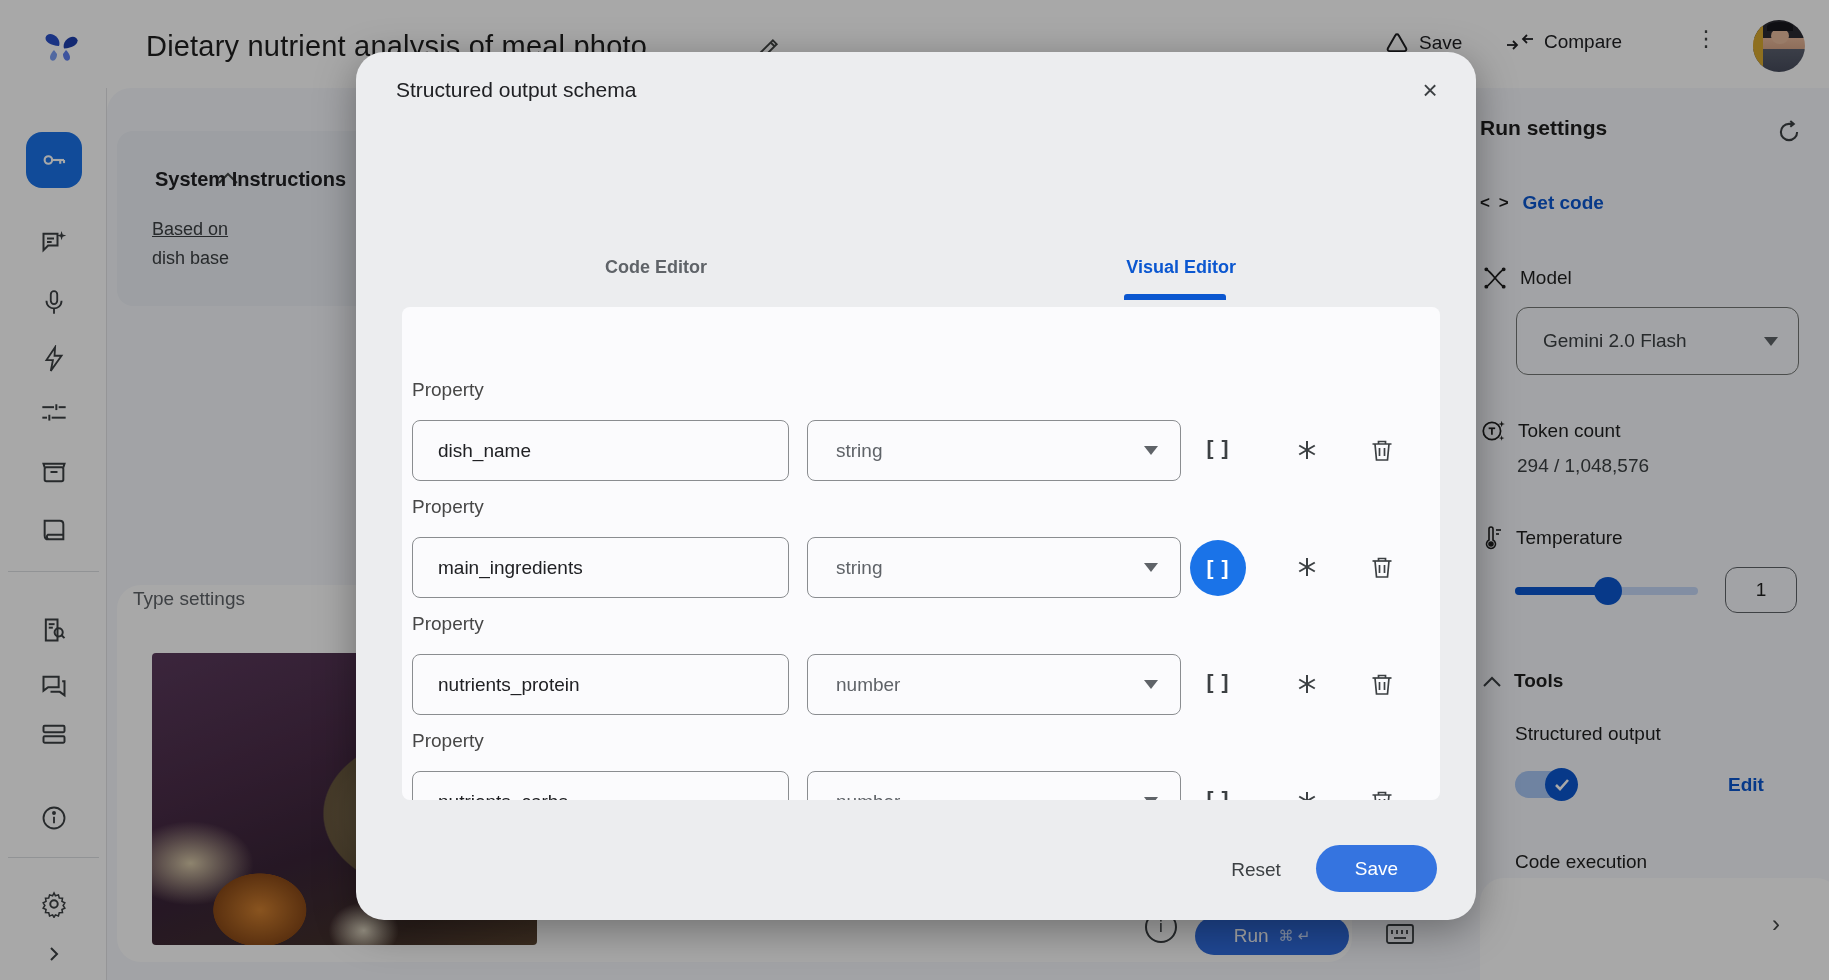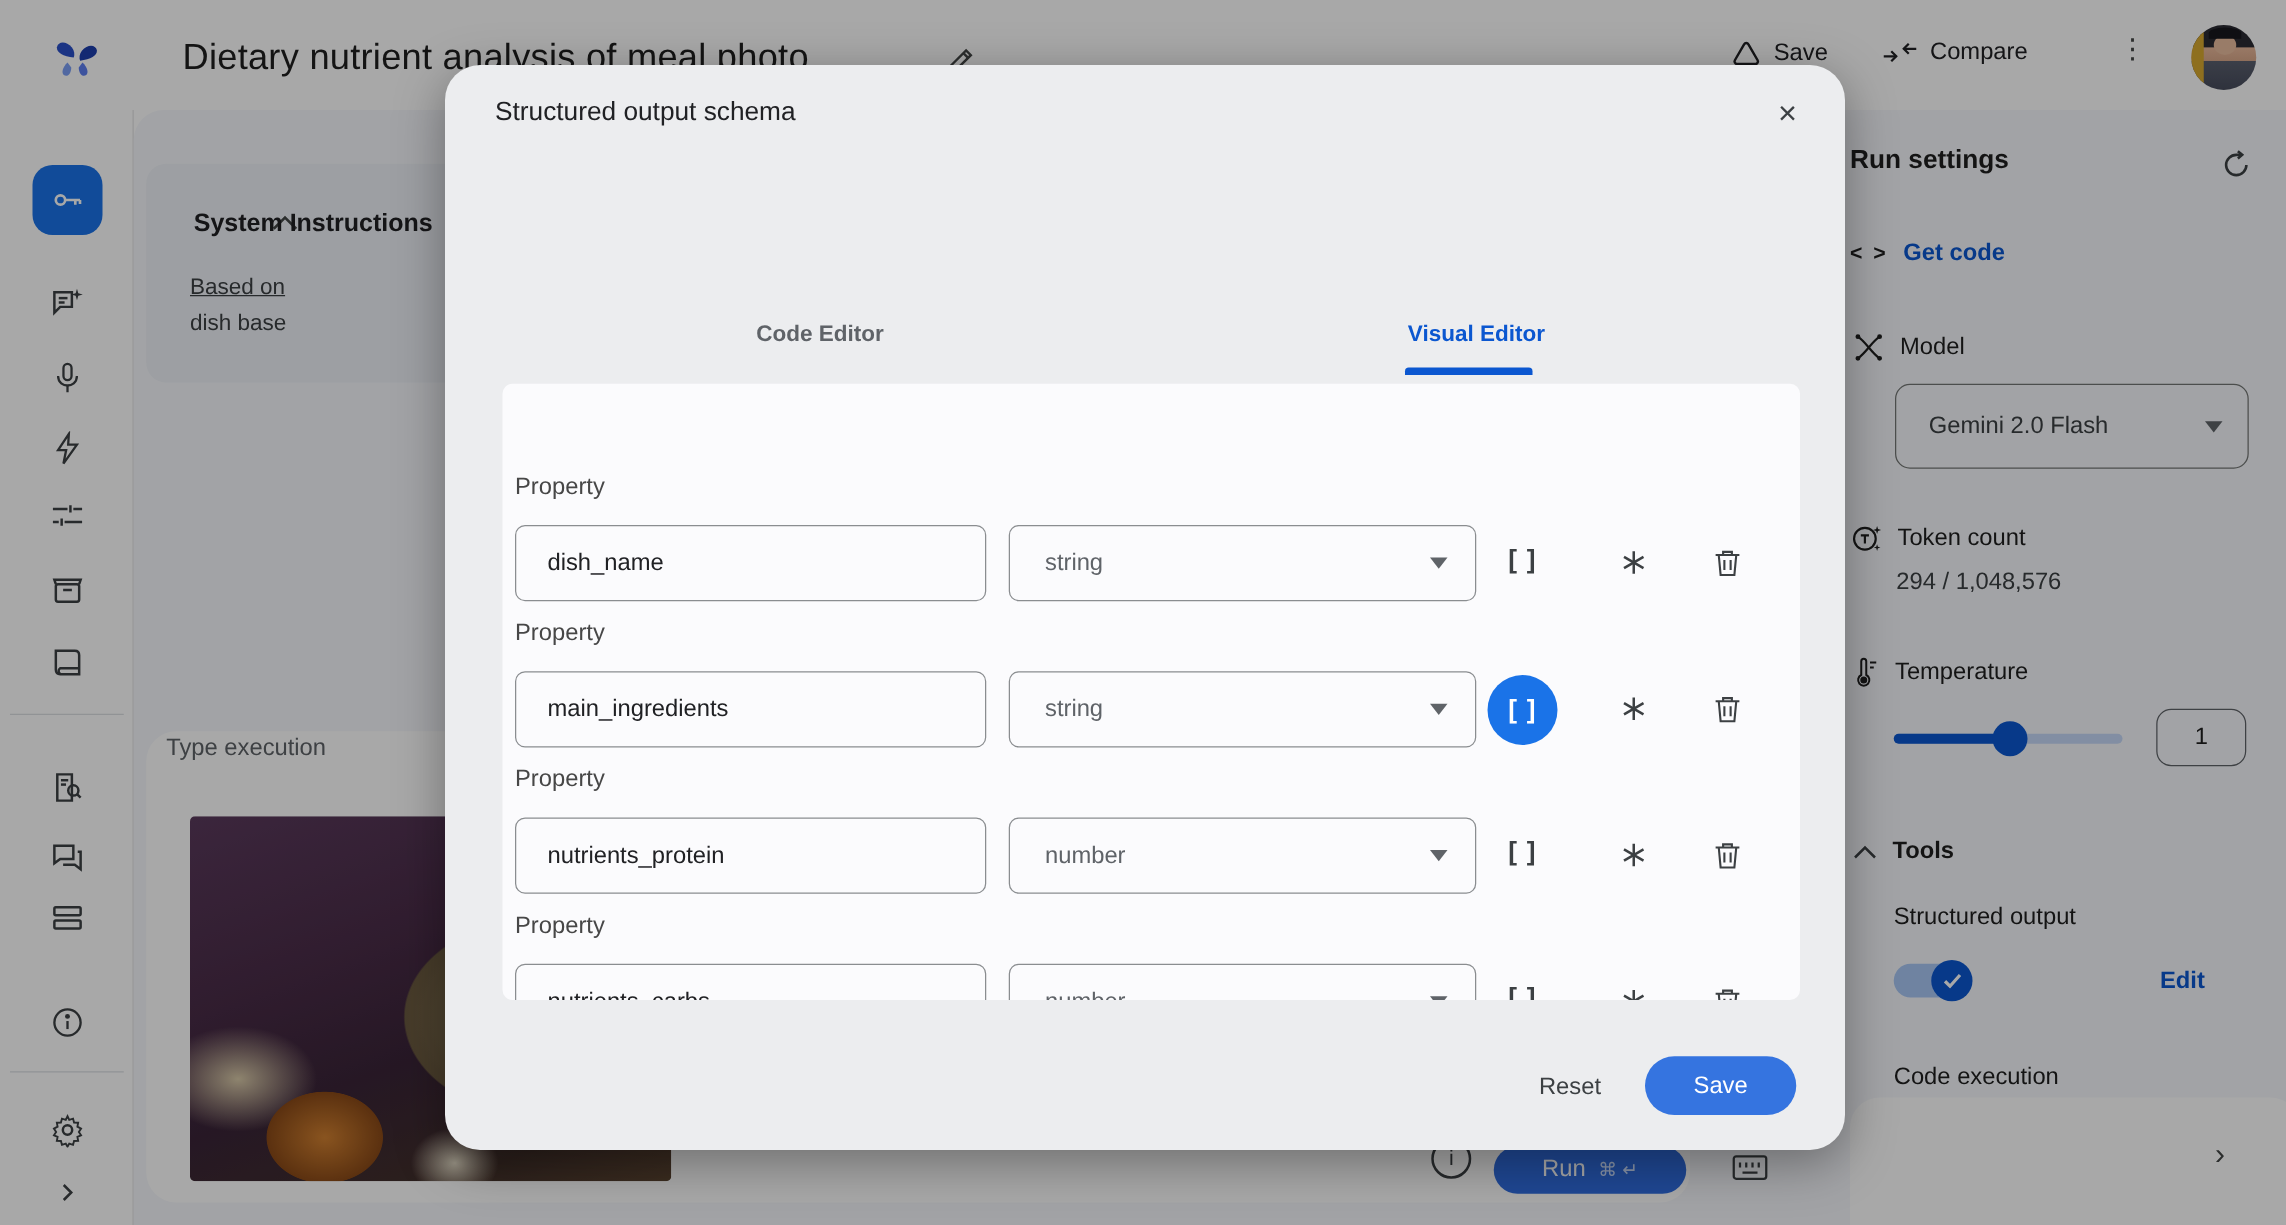--- a/index.html
+++ b/index.html
@@ -248,21 +248,21 @@
   <div id="system-card" class="abs">
     <svg class="abs" style="left:100px; top:40px;" width="22" height="14" viewBox="0 0 22 14" fill="none" stroke="#444746" stroke-width="2">
         <path d="M2 12 L11 3 L20 12"></path>
       </svg>
   </div>
   <div id="system-title" class="abs">System Instructions</div>
   <div class="sys-line abs" style="top:219px;text-decoration:underline;">Based on</div>
   <div class="sys-line abs" style="top:248px;">dish base</div>
 
   <div id="prompt-card" class="abs"></div>
-  <div id="prompt-placeholder" class="abs">Type execution</div>
+  <div id="prompt-placeholder" class="abs">Type settings</div>
   <div id="meal-photo" class="abs"></div>
   <div id="info-circle" class="abs">
       <span>i</span>
     </div>
   <div id="run-pill" class="abs">
     <span>Run</span>
     <span id="run-shortcut">⌘ ↵</span>
   </div>
   <div id="kbd-icon" class="abs">
     <svg width="30" height="24" viewBox="0 0 30 24" fill="none" stroke="#3c4043" stroke-width="1.8">

